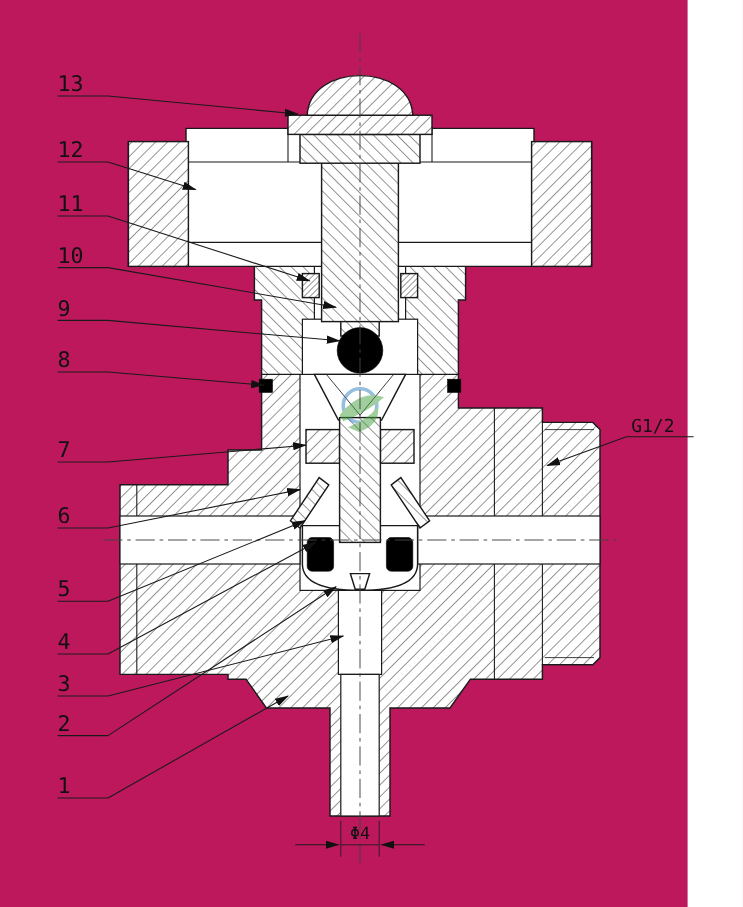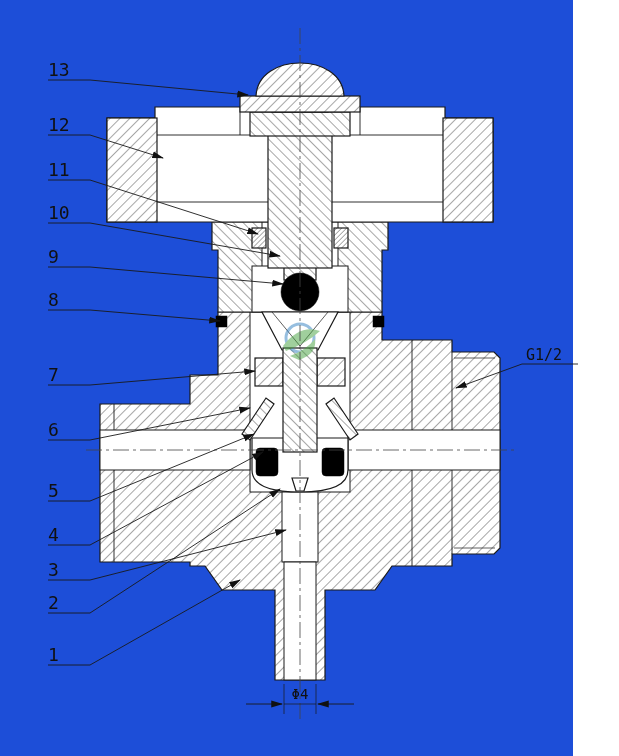--- a/index.html
+++ b/index.html
@@ -1,16 +1,16 @@
 <!DOCTYPE html>
 <html><head>
 <meta charset="utf-8">
 <style>
   html,body{margin:0;padding:0;background:#fff;}
-  #canvas{width:573px;height:756px;background:#1d4ed8;position:relative;font-family:"DejaVu Sans Mono",monospace;}
+  #canvas{width:573px;height:756px;background:#be185d;position:relative;font-family:"DejaVu Sans Mono",monospace;}
   svg text{font-family:"DejaVu Sans Mono",monospace;}
   .part{stroke:#1a1a1a;stroke-width:1.2;}
   .hA{fill:url(#hA);}
   .hB{fill:url(#hB);}
   .hC{fill:url(#hC);}
   .white{fill:#fff;}
   .cav{fill:#fff;stroke:#1a1a1a;stroke-width:1;}
   .ln{stroke:#1a1a1a;stroke-width:0.9;fill:none;}
   .thin{stroke:#1a1a1a;stroke-width:0.7;fill:none;}
   .cl{stroke:#444;stroke-width:0.8;stroke-dasharray:16 4 3 4;fill:none;}

